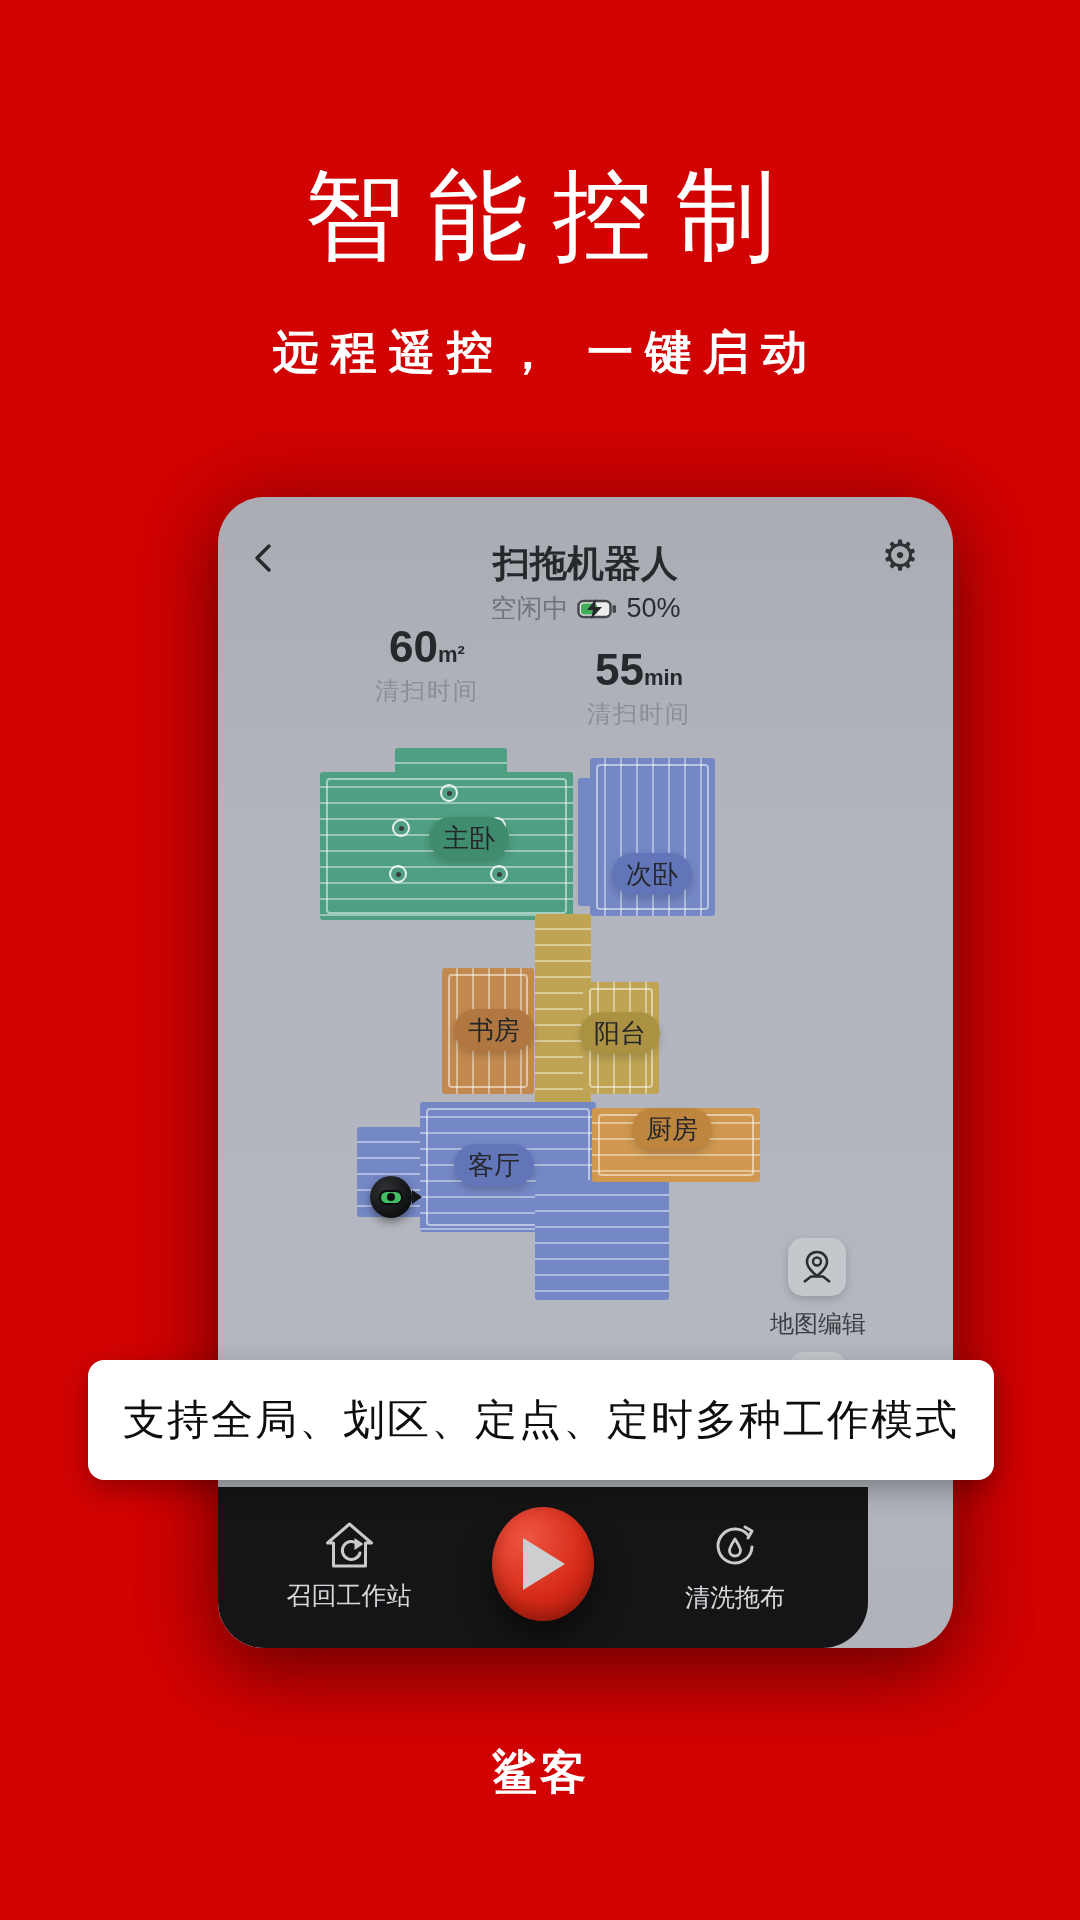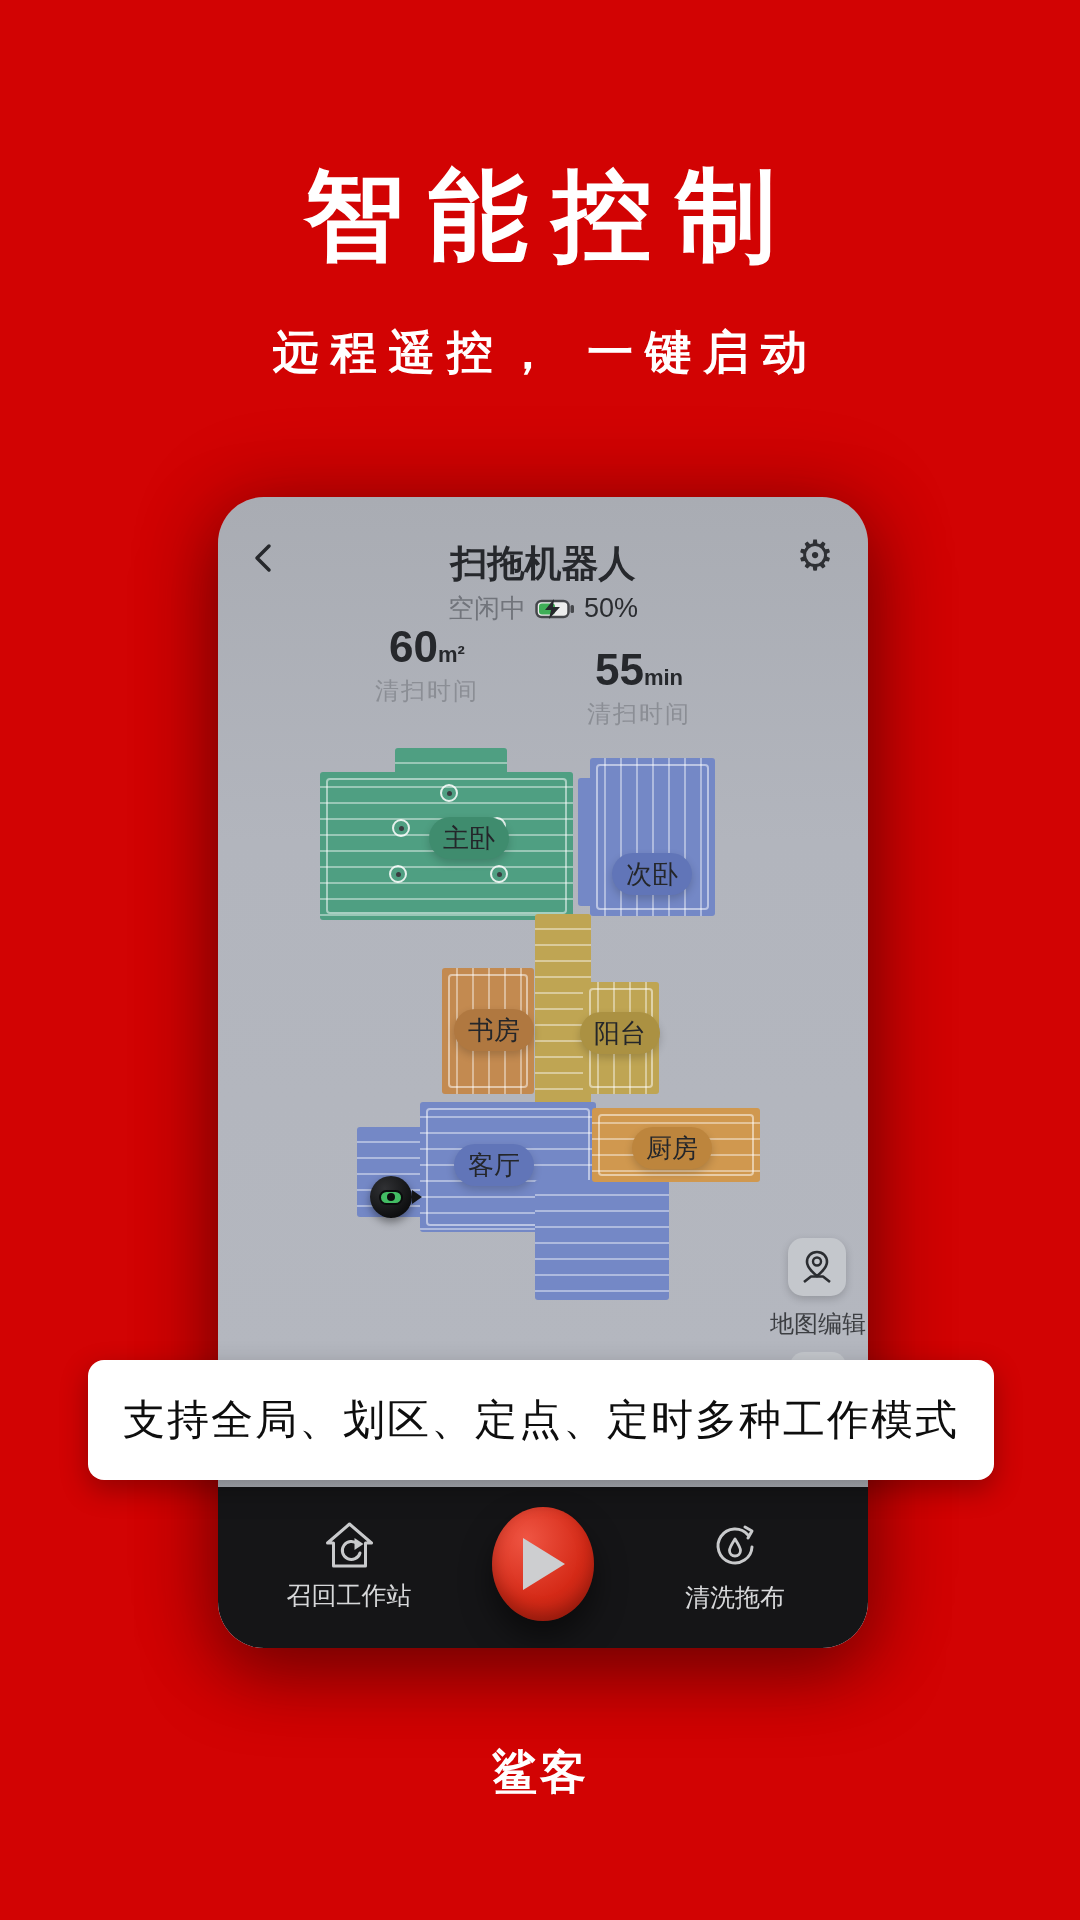--- a/index.html
+++ b/index.html
@@ -8,35 +8,35 @@
     position:relative;
     background:#d20303;
     font-family:"Liberation Sans","DejaVu Sans",sans-serif;
     overflow:hidden;
   }
 
   
   .hero-title {
     position:absolute; top:150px; left:0; width:100%;
     text-align:center; color:#fff;
-    font-size:100px; font-weight:700;
+    font-size:100px; font-weight:400;
     letter-spacing:0.24em; text-indent:0.24em;
     white-space:nowrap;
   }
   .hero-subtitle {
     position:absolute; top:322px; left:0; width:100%;
     text-align:center; color:#fff;
     font-size:46px; font-weight:700;
     letter-spacing:0.26em; text-indent:0.26em;
     white-space:nowrap;
   }
 
   
   .phone {
-    position:absolute; left:218px; top:497px; width:650px; height:1151px;
+    position:absolute; left:218px; top:497px; width:735px; height:1151px;
     border-radius:46px;
     background:linear-gradient(#a9acb3, #b2b5bd 30%, #b4b7bf 75%, #b0b3ba);
     box-shadow:0 26px 70px rgba(60,0,0,.55), 0 0 90px rgba(0,0,0,.22);
     overflow:hidden;
   }
 
   
   .ph-back { position:absolute; left:30px; top:44px; width:34px; height:34px; }
   .ph-title {
     position:absolute; top:42px; left:0; width:100%;
@@ -71,21 +71,21 @@
     min-width:76px; height:42px; padding:0 14px;
     border-radius:21px; display:flex; align-items:center; justify-content:center;
     font-size:26px; color:#24262a; font-weight:500;
     box-shadow:0 4px 8px rgba(0,0,0,.18); white-space:nowrap;
   }
   .p-zhuwo  { left:251px; top:341px; }
   .p-ciwo   { left:434px; top:341px; }
   .p-shufang{ left:276px; top:533px; }
   .p-yangtai{ left:402px; top:536px; }
   .p-keting { left:276px; top:668px; }
-  .p-chufang{ left:454px; top:651px; }
+  .p-chufang{ left:454px; top:632px; }
 
   .spot {
     position:absolute; width:18px; height:18px; border-radius:50%;
     border:2px solid rgba(255,255,255,.85);
     display:flex; align-items:center; justify-content:center;
   }
   .spot::after { content:''; width:5px; height:5px; border-radius:50%; background:#3a3c40; }
 
   .robot {
     position:absolute; left:152px; top:679px; width:42px; height:42px; border-radius:50%;

